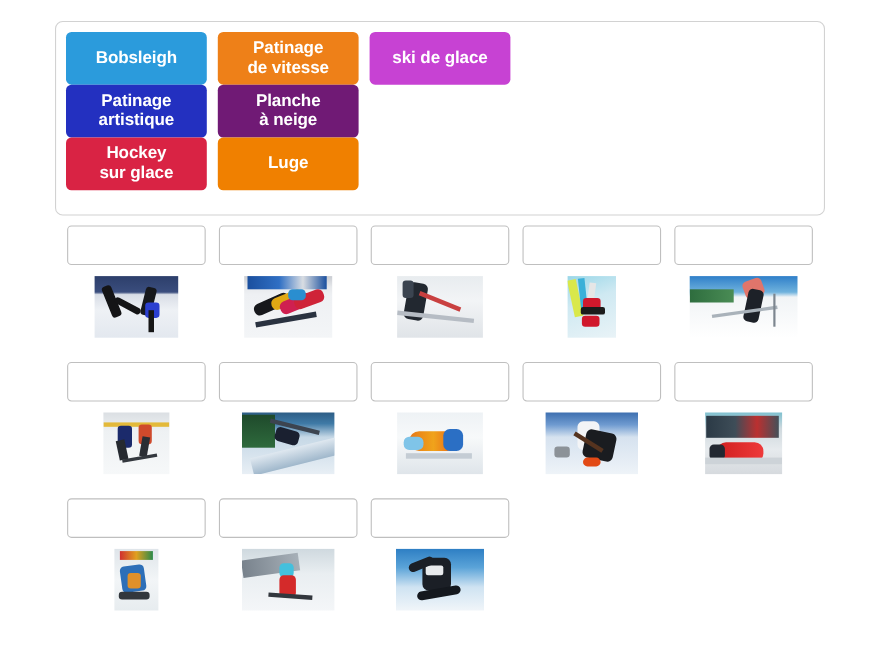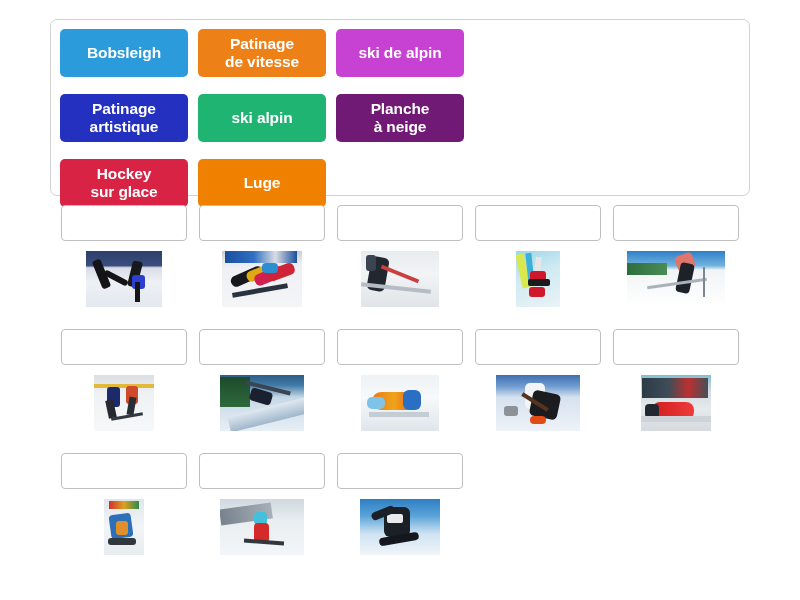--- a/index.html
+++ b/index.html
@@ -25,21 +25,21 @@
     border: 1px solid #d2d2d2;
     border-radius: 7px;
     background: #ffffff;
     box-sizing: border-box;
     padding: 9px 0 0 0;
   }
   .tile-row {
     display: flex;
     gap: 0px;
     padding-left: 9px;
-    margin-bottom: 17px;
+    margin-bottom: 0;
   }
   .tile {
     width: 128px;
     height: 48px;
     margin-right: 10px;
     border-radius: 5px;
     display: flex;
     align-items: center;
     justify-content: center;
     text-align: center;
@@ -202,25 +202,24 @@
   .p-snow .w3 { left: 14%; top: 18%; width: 24px; height: 8px; background: #1b1f26; border-radius: 4px; transform: rotate(-22deg); }
   .p-snow .w4 { left: 24%; top: 64%; width: 40px; height: 8px; background: #14181e; border-radius: 4px; transform: rotate(-10deg); }
 </style>
 </head>
 <body>
 
 <div id="tile-bank">
     <div class="tile-row">
       <div class="tile" style="background: rgb(43, 155, 220);">Bobsleigh</div>
       <div class="tile" style="background: rgb(238, 128, 24);">Patinage<br>de vitesse</div>
-      <div class="tile" style="background: rgb(199, 66, 211);">ski de alpin</div>
+      <div class="tile" style="background: rgb(199, 66, 211);">ski de glace</div>
     </div>
     <div class="tile-row">
       <div class="tile" style="background: rgb(35, 48, 192);">Patinage<br>artistique</div>
-      <div class="tile" style="background: rgb(32, 180, 115);">ski alpin</div>
       <div class="tile" style="background: #701a75;">Planche<br>à neige</div>
     </div>
     <div class="tile-row">
       <div class="tile" style="background: rgb(217, 35, 68);">Hockey<br>sur glace</div>
       <div class="tile" style="background: rgb(240, 128, 0); text-align: right;">Luge</div>
     </div>
   </div>
 
 <div id="answer-area">
     <div class="answer-row">

